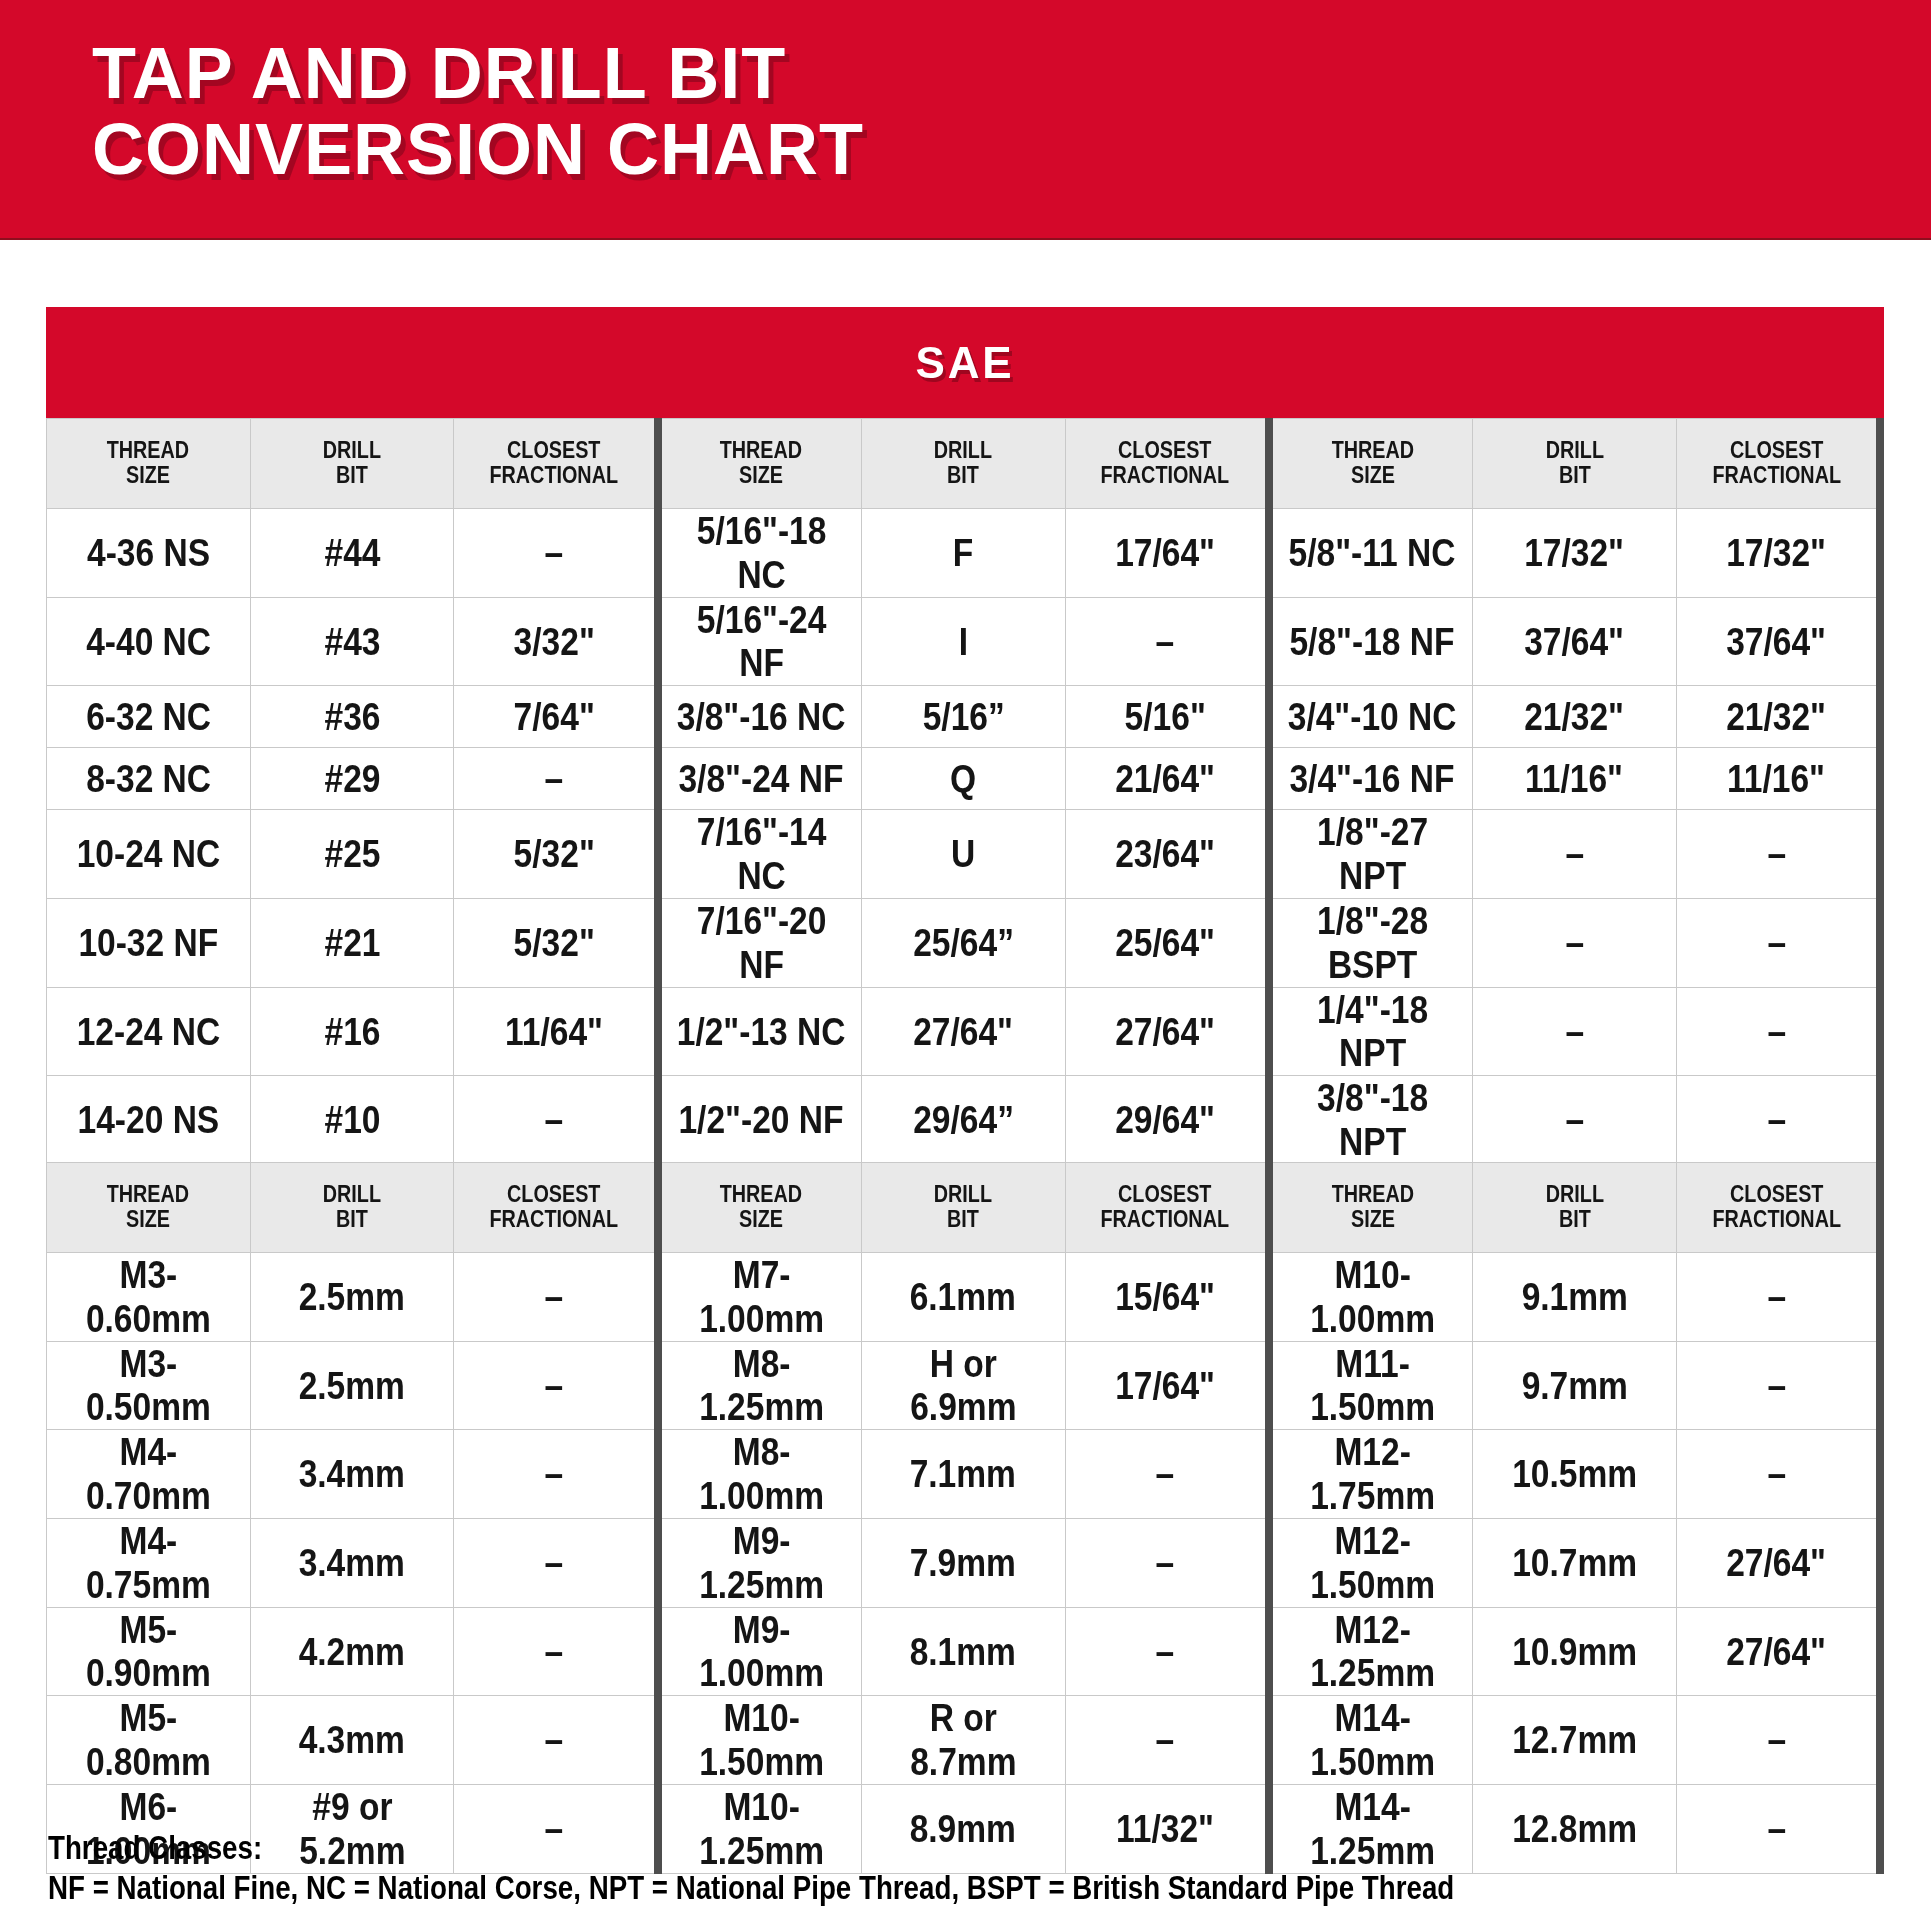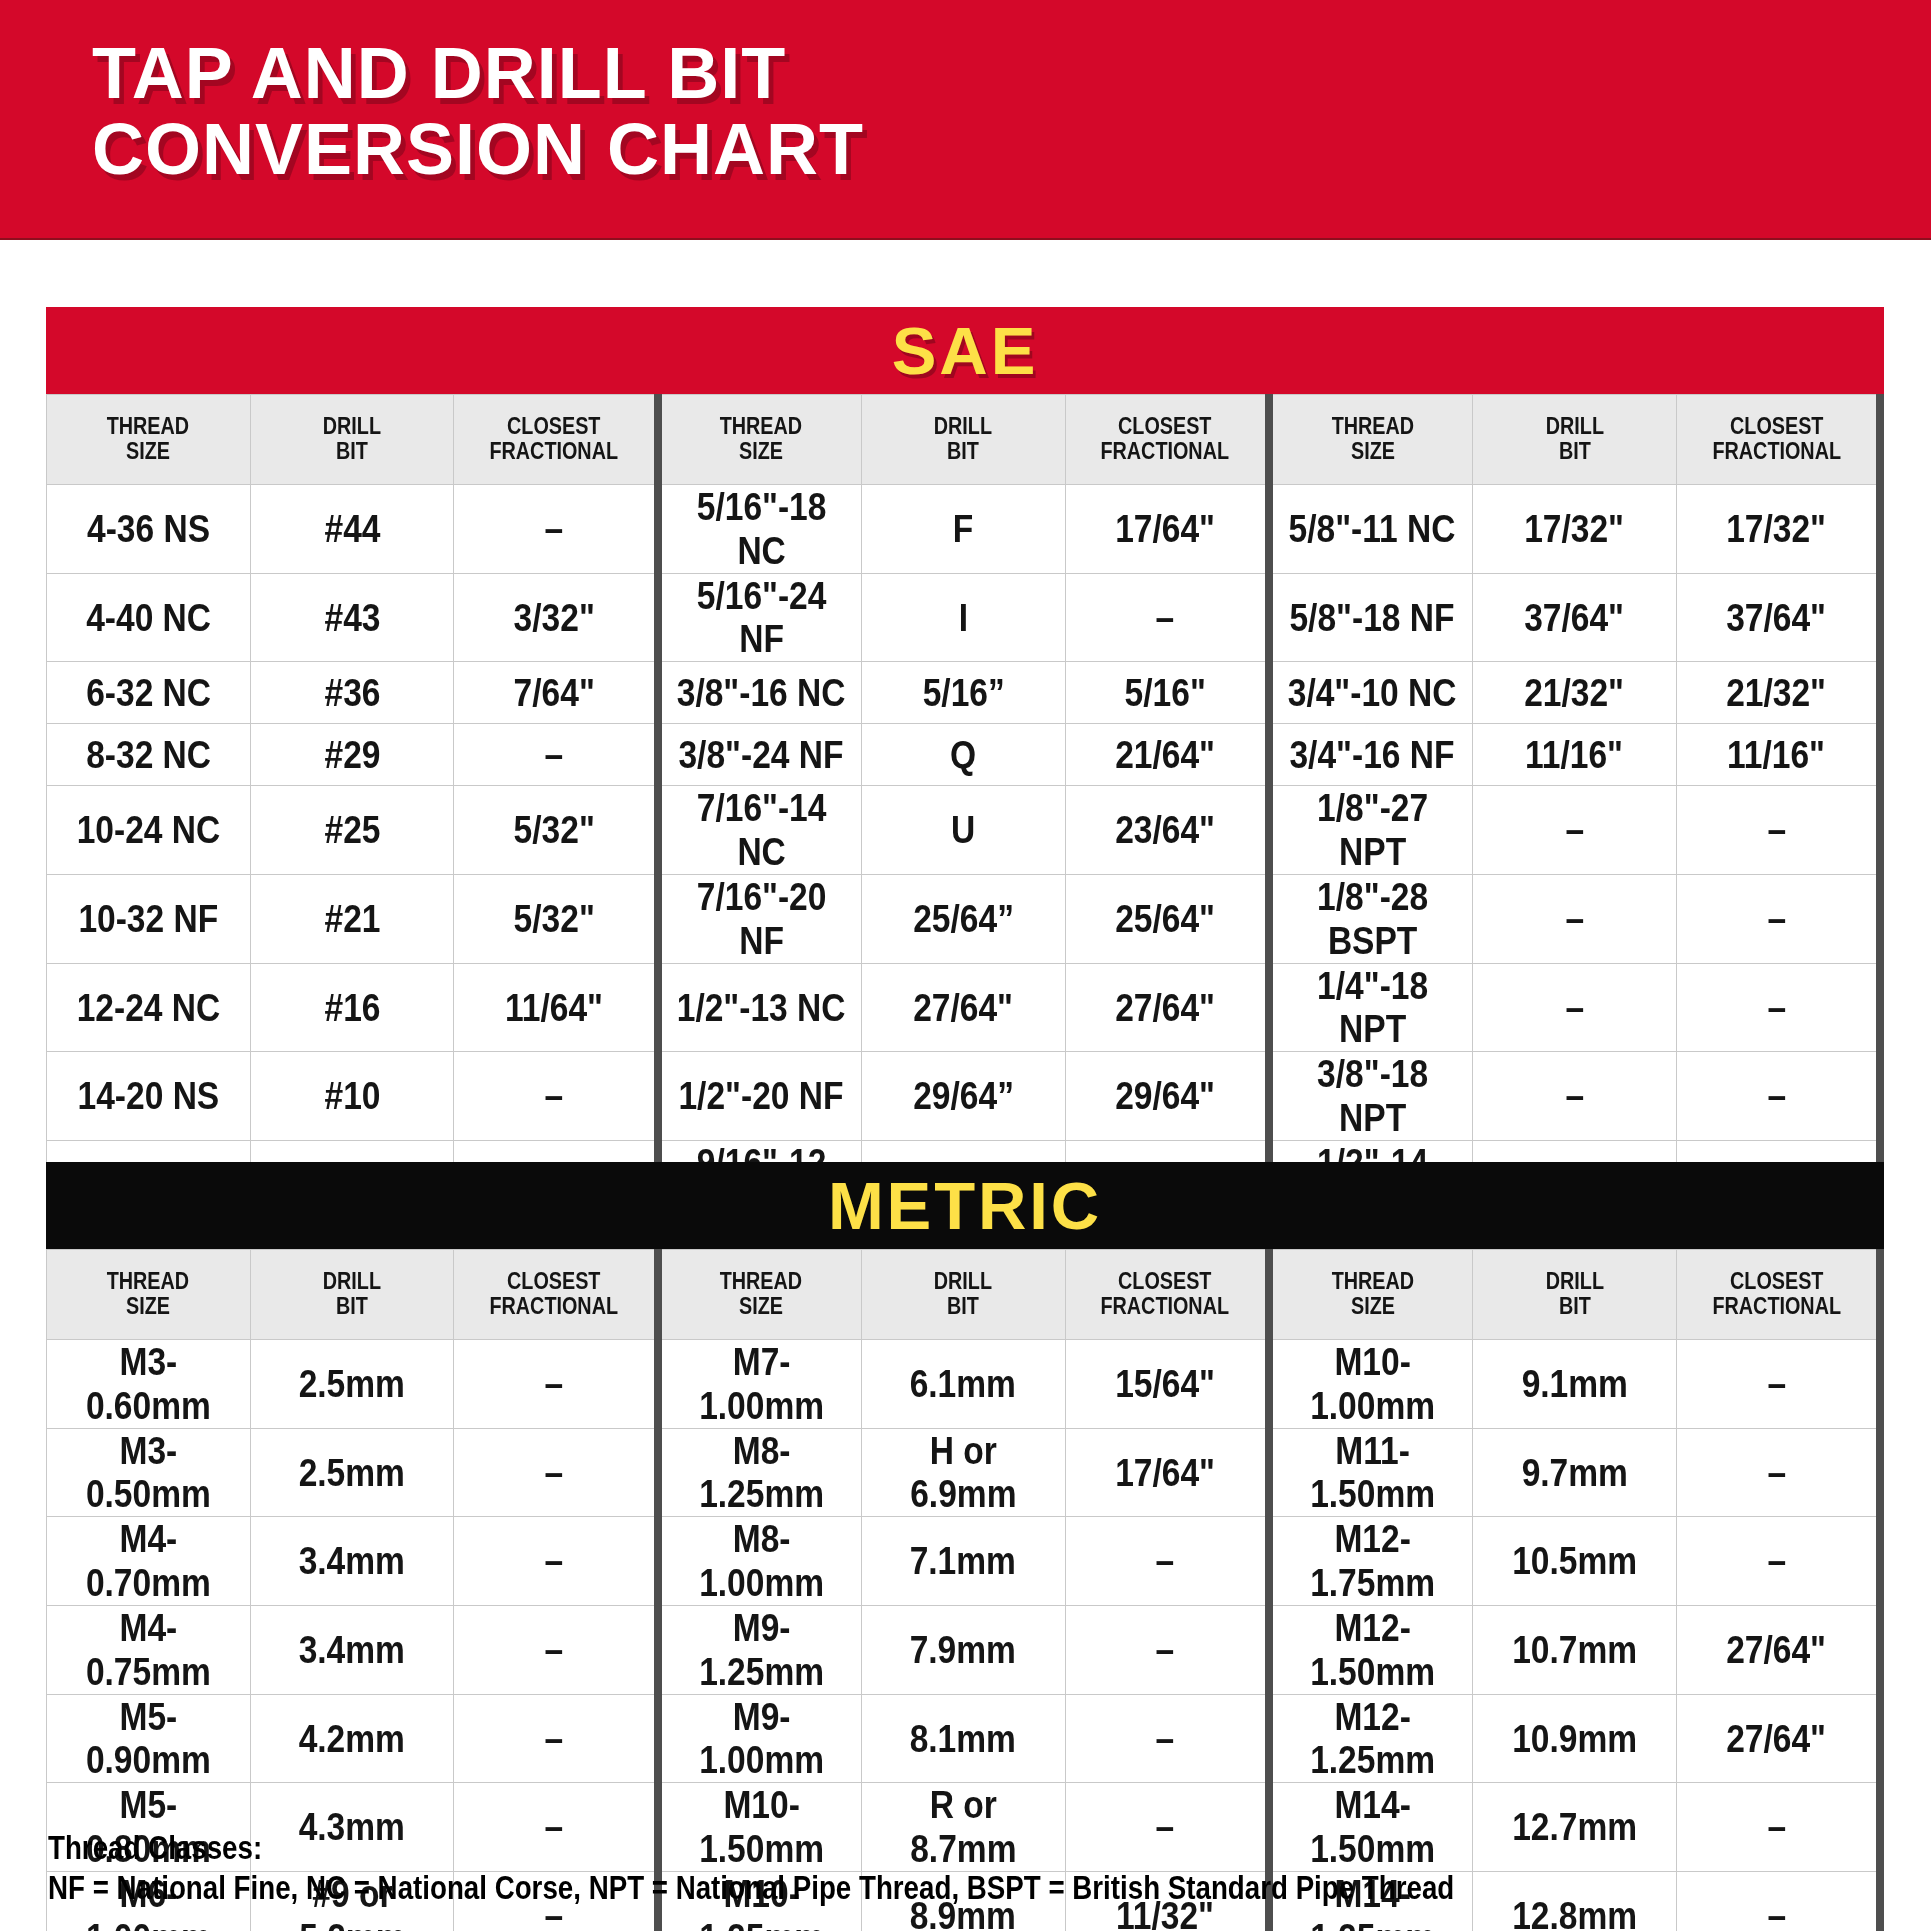--- a/index.html
+++ b/index.html
@@ -32,25 +32,25 @@
     text-shadow: 4.8px 5.8px 0 rgba(90, 5, 20, 0.4);
     white-space: pre-line;
   }
 
   
   .section { position: absolute; left: 46px; width: 1838px; }
   #sae-section    { top: 307px;  }
   #metric-section { top: 1162px; }
 
   .section-bar {
-    height: 87px;
+    height: 111px;
     display: flex; align-items: center; justify-content: center;
-    color: #fde047;
-    font-weight: bold;
-    font-size: 67px;
+    color: #ffffff;
+    font-weight: bold;
+    font-size: 44px;
     letter-spacing: 2.9px;
   }
   .section-bar.red   { background: #D4082A; text-shadow: 2.9px 3.9px 0 rgba(0,0,0,0.25); }
   .section-bar.black { background: #0A0A0A; }
 
   table {
     border-collapse: collapse;
     table-layout: fixed;
     width: 1838px;
   }
@@ -244,23 +244,20 @@
           <td class="group-end"><span>33/64"</span></td>
           <td><span>3/4"-14 NPT</span></td>
           <td><span>–</span></td>
           <td class="group-end"><span>–</span></td>
         </tr>
       </tbody>
     </table>
   </section>
 
   <section class="section" id="metric-section">
-    <div class="section-bar black">
-      <span>METRIC</span>
-    </div>
     <table>
       <thead>
         <tr>
           <th><span>THREAD
 SIZE</span></th>
           <th><span>DRILL
 BIT</span></th>
           <th class="group-end"><span>CLOSEST
 FRACTIONAL</span></th>
           <th><span>THREAD

